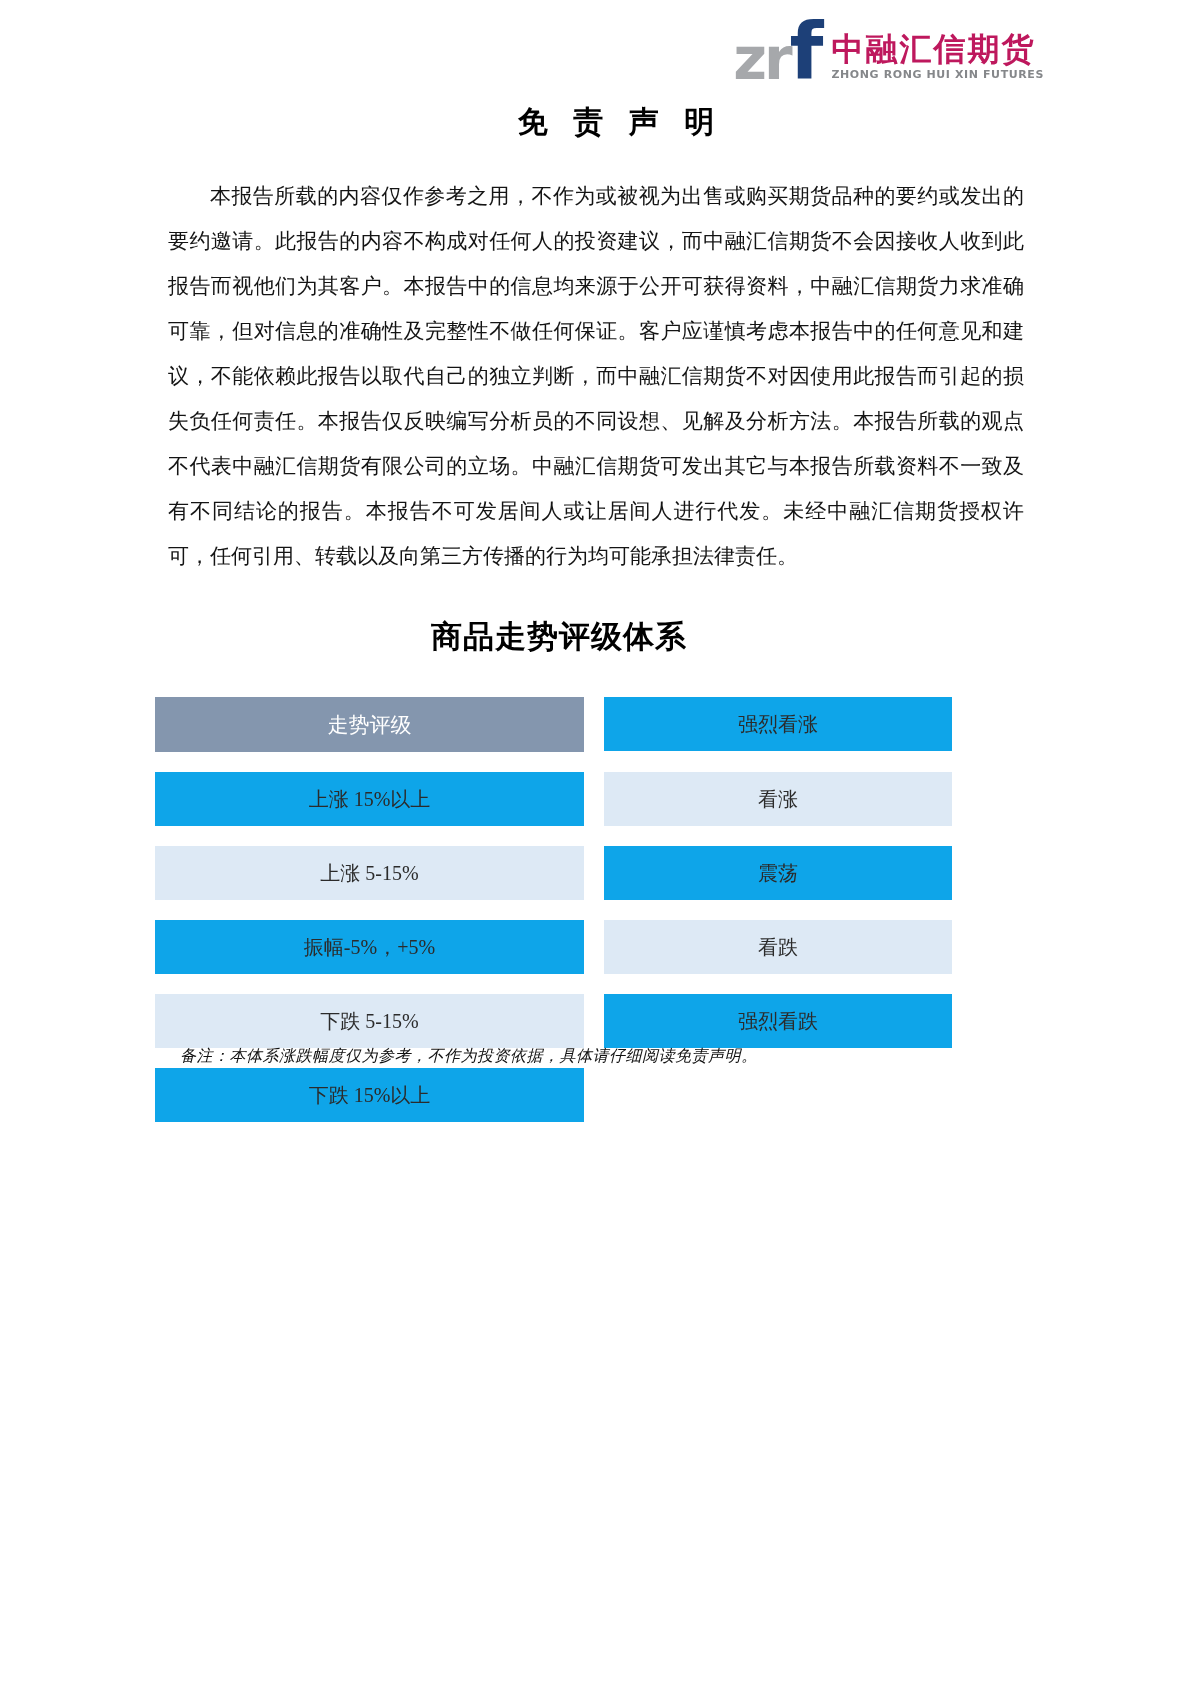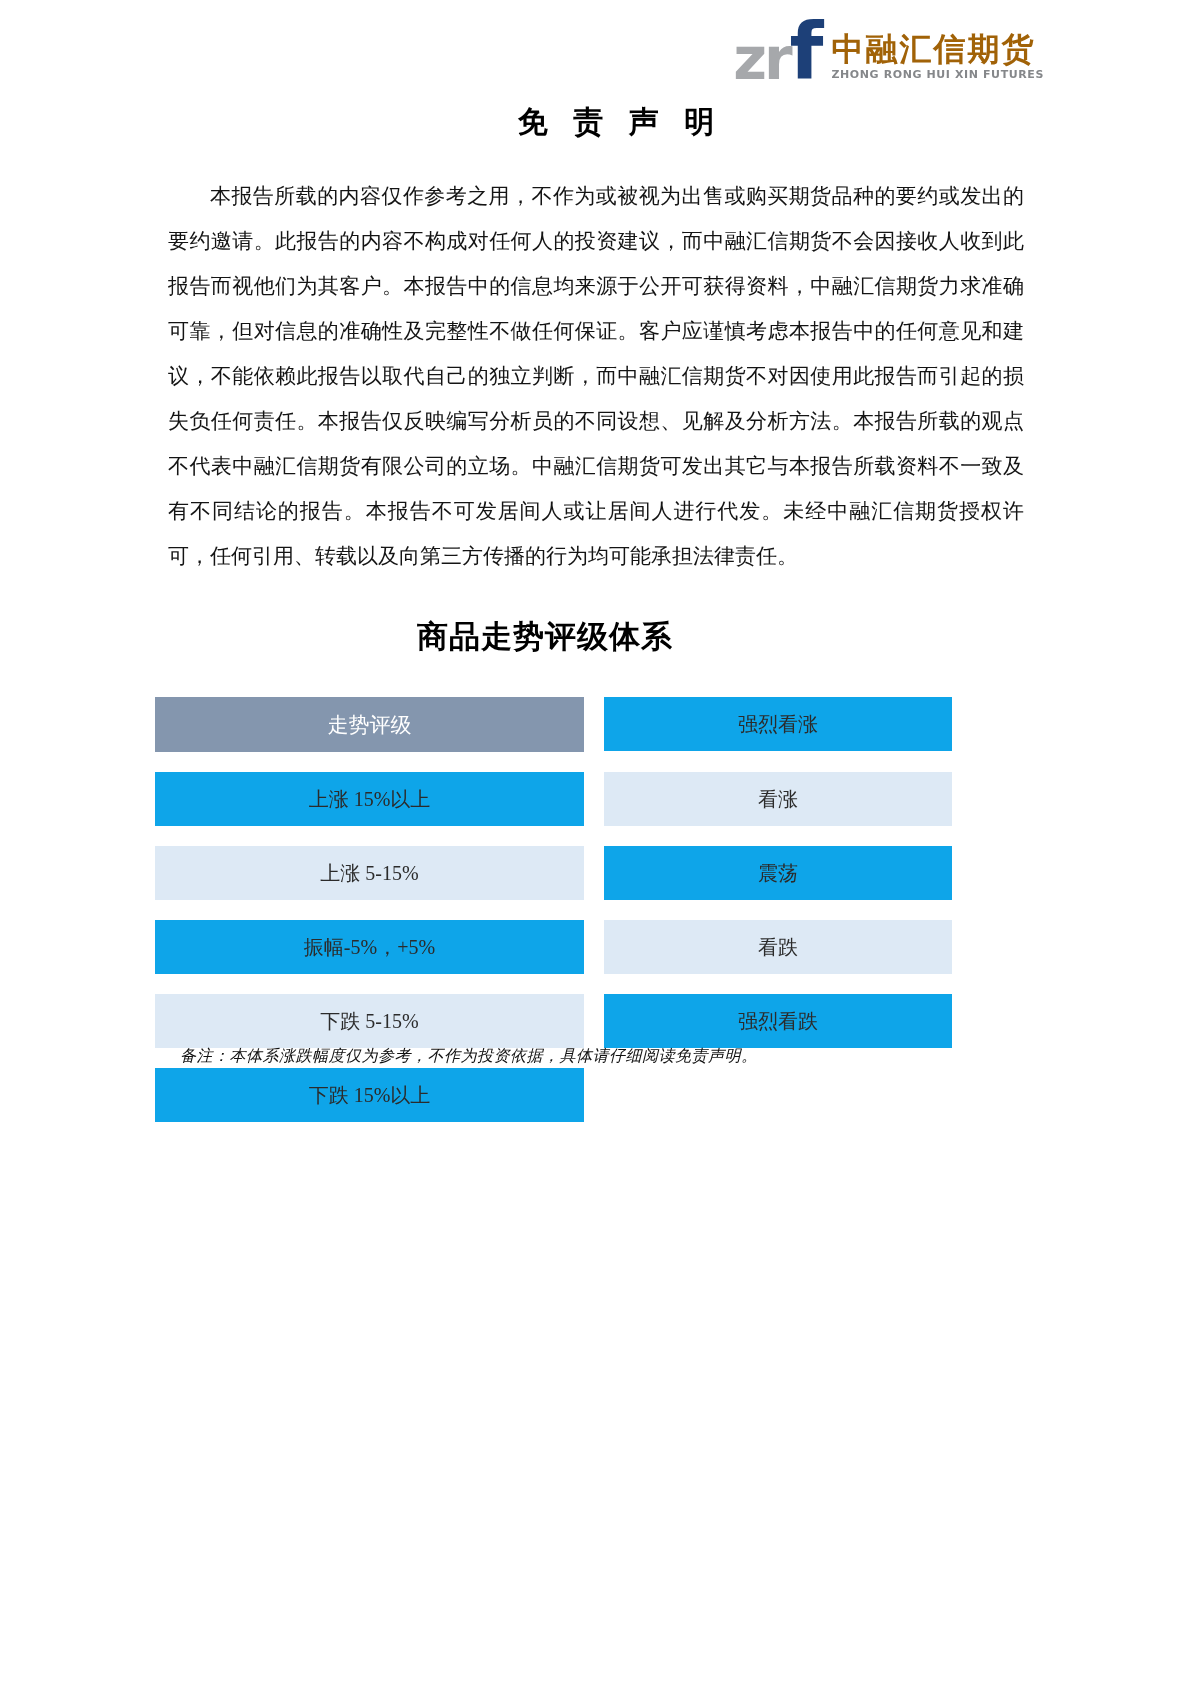--- a/index.html
+++ b/index.html
@@ -38,21 +38,21 @@
   .logo-f {
     font-size: 78px;
     color: #1d4078;
     letter-spacing: -2px;
   }
   .logo-names { padding-bottom: 2px; }
   .logo-cn {
     font-family: "DejaVu Sans", "Liberation Sans", sans-serif;
     font-size: 32px;
     font-weight: bold;
-    color: #a16207;
+    color: #be185d;
     letter-spacing: 2px;
     line-height: 1.05;
     white-space: nowrap;
   }
   .logo-en {
     font-family: "DejaVu Sans", "Liberation Sans", sans-serif;
     font-size: 11px;
     font-weight: bold;
     color: #85878a;
     letter-spacing: 0.6px;
@@ -85,21 +85,21 @@
     line-height: 45px;
     color: #141414;
     text-align: justify;
     text-indent: 2em;
   }
 
   
   .section-title {
     position: absolute;
     top: 616px;
-    left: 155px;
+    left: 169px;
     width: 780px;
     text-align: center;
     font-size: 31px;
     font-weight: bold;
     color: #000000;
     letter-spacing: 1px;
   }
 
   .rating-table {
     position: absolute;

